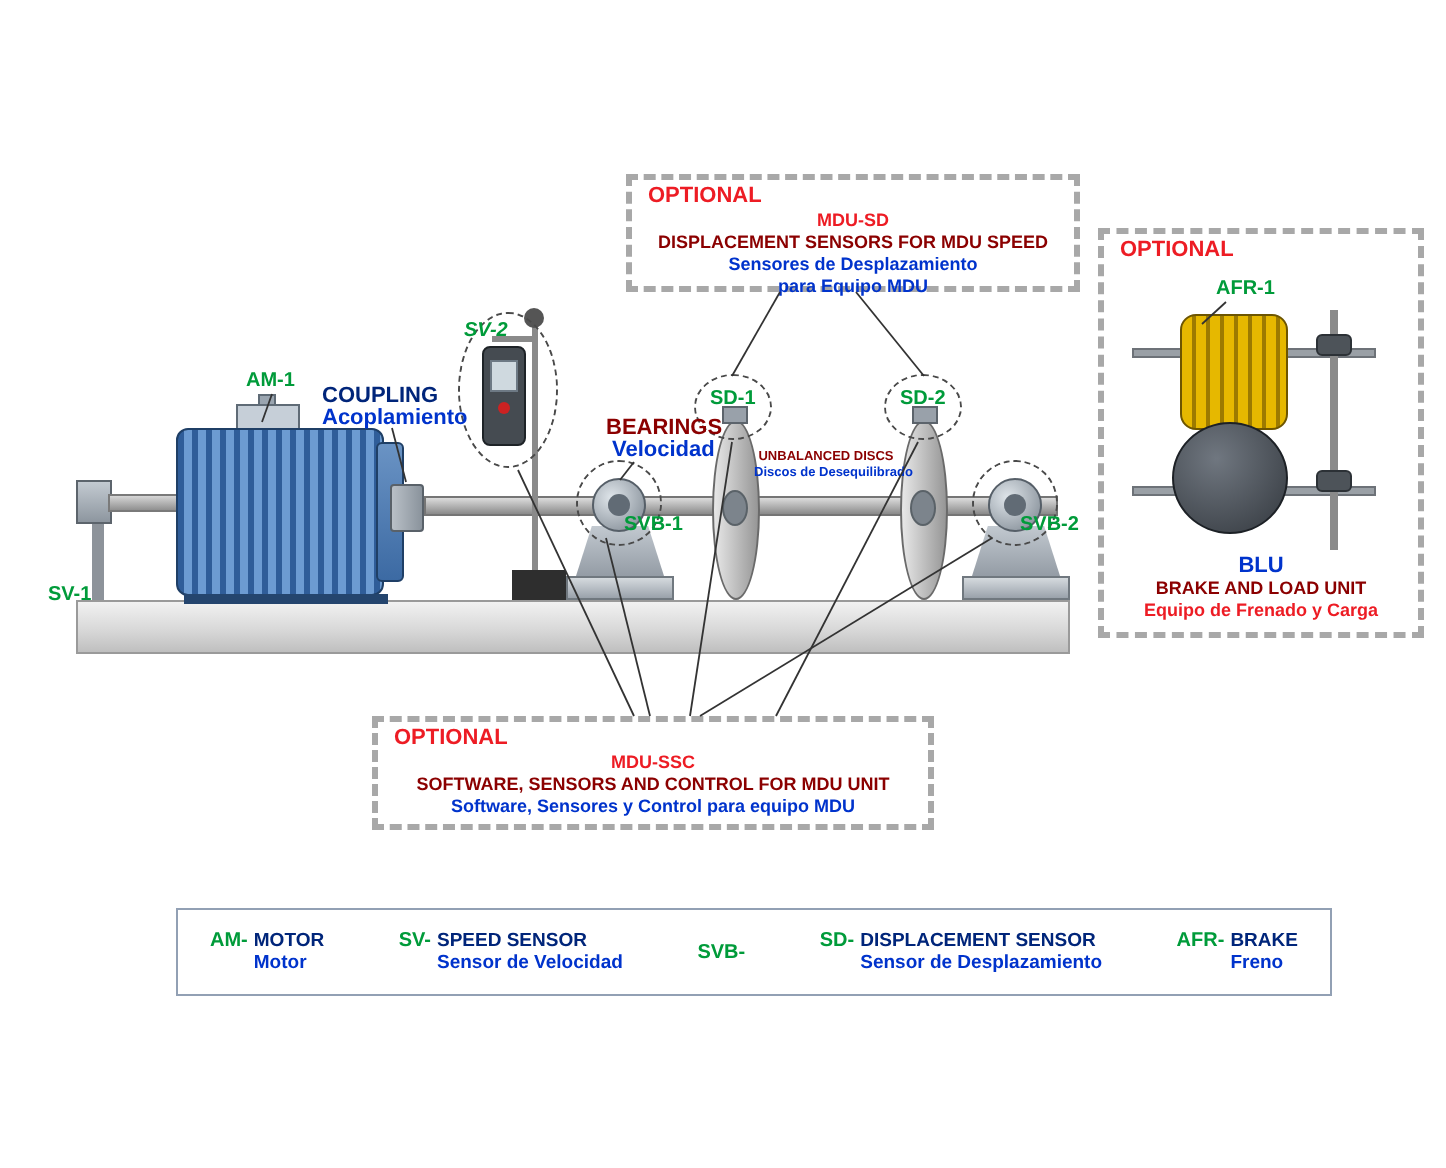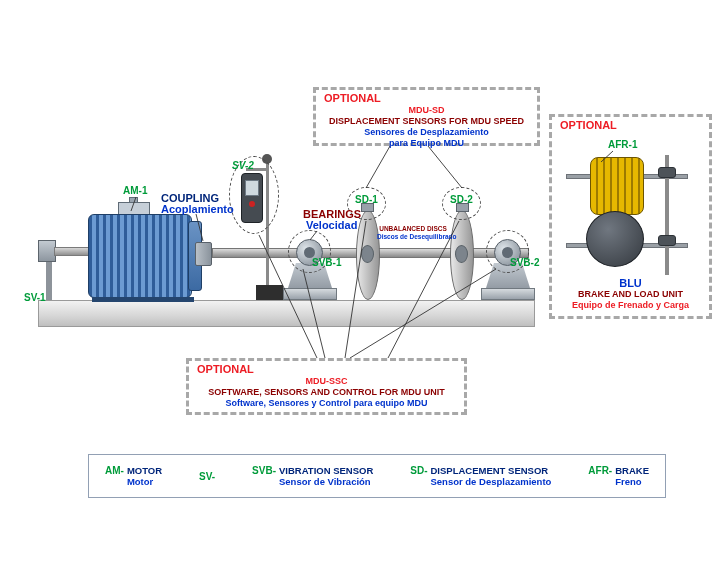--- a/index.html
+++ b/index.html
@@ -130,27 +130,27 @@
   <div class="legend" style="left:88px;top:454px;width:578px;height:44px;">
     <div class="legend-item">
       <span class="legend-prefix">AM-</span>
       <span>
         <span class="legend-en">MOTOR</span>
         <span class="legend-es">Motor</span>
       </span>
     </div>
     <div class="legend-item">
       <span class="legend-prefix">SV-</span>
+      <span>
+        <span class="legend-en">SPEED SENSOR</span>
+        <span class="legend-es">Sensor de Velocidad</span>
+      </span>
     </div>
     <div class="legend-item">
       <span class="legend-prefix">SVB-</span>
-      <span>
-        <span class="legend-en">VIBRATION SENSOR</span>
-        <span class="legend-es">Sensor de Vibración</span>
-      </span>
     </div>
     <div class="legend-item">
       <span class="legend-prefix">SD-</span>
       <span>
         <span class="legend-en">DISPLACEMENT SENSOR</span>
         <span class="legend-es">Sensor de Desplazamiento</span>
       </span>
     </div>
     <div class="legend-item">
       <span class="legend-prefix">AFR-</span>

